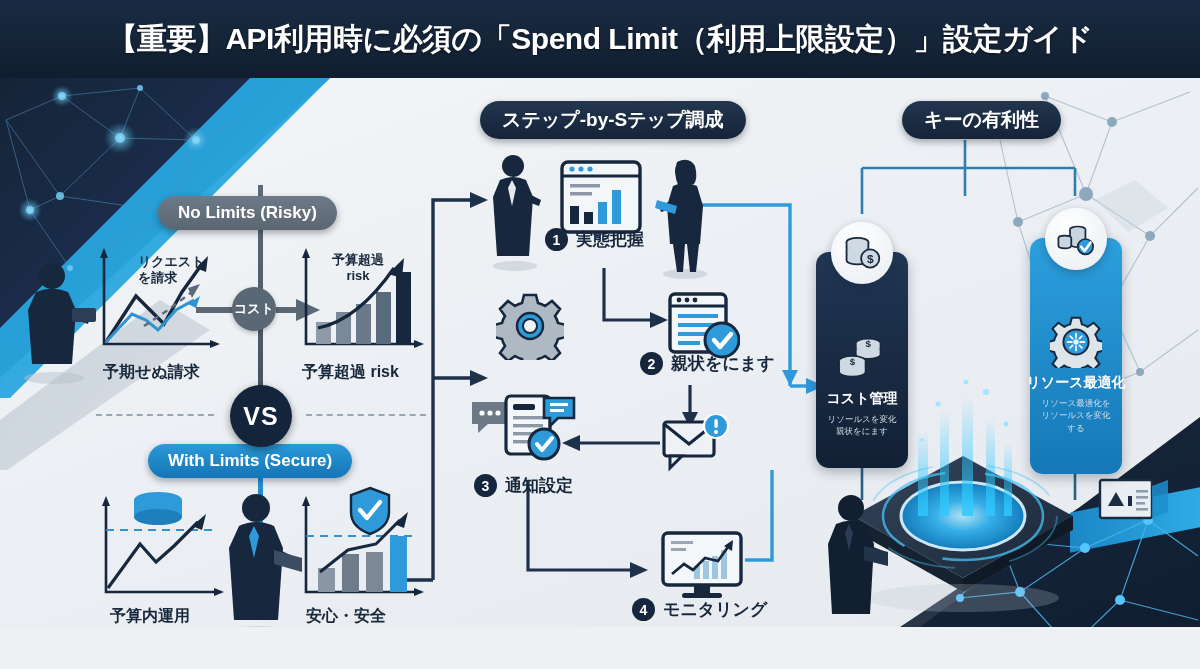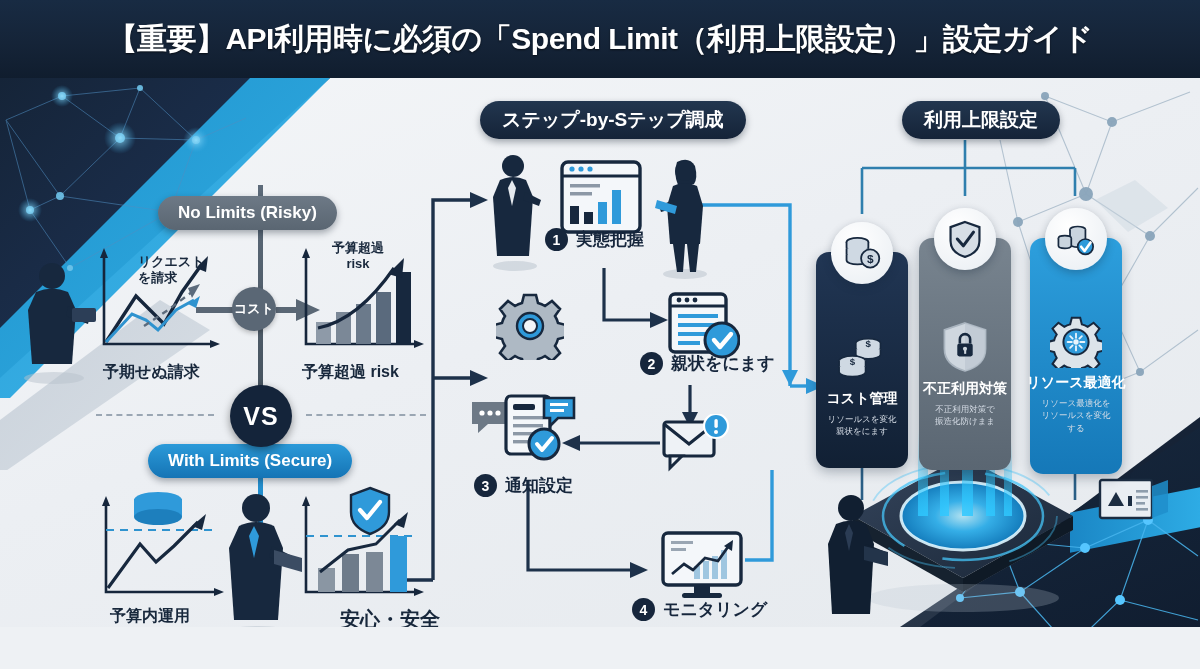--- a/index.html
+++ b/index.html
@@ -314,21 +314,21 @@
       <circle cx="966" cy="382" r="2.5"></circle>
     </g>
     <ellipse cx="963" cy="598" rx="96" ry="14" fill="#b9c4ce" opacity=".25"></ellipse>
   </svg>
 
   <div class="titlebar">
     <div class="title">【重要】API利用時に必須の「Spend Limit（利用上限設定）」設定ガイド</div>
   </div>
 
   <div class="pill pill-section" id="pill-steps">ステップ-by-Sテップ調成</div>
-  <div class="pill pill-section" id="pill-key">利用上限設定</div>
+  <div class="pill pill-section" id="pill-key">キーの有利性</div>
 
   <div class="divider-v"></div>
   <div class="divider-v2"></div>
   <div class="dashline" style="left:96px;width:118px;"></div>
   <div class="dashline" style="left:306px;width:120px;"></div>
 
   <div class="pill pill-grey" id="pill-nolim">No Limits (Risky)</div>
   <div class="pill pill-blue" id="pill-with">With Limits (Secure)</div>
 
   <div class="cost-chip">コスト</div>
@@ -362,21 +362,21 @@
     <polygon points="6,10 14,10 10,0" fill="#16263c"></polygon>
     <polygon points="118,92 118,100 128,96" fill="#16263c"></polygon>
     <rect x="20" y="74" width="15" height="22" fill="#8e9aa8"></rect>
     <rect x="40" y="64" width="15" height="32" fill="#7b8897"></rect>
     <rect x="60" y="56" width="15" height="40" fill="#6b7a8b"></rect>
     <rect x="80" y="44" width="15" height="52" fill="#5a6a7d"></rect>
     <rect x="100" y="24" width="15" height="72" fill="#17283e"></rect>
     <path d="M22 80 Q62 72 98 20" stroke="#16263c" stroke-width="3.2" fill="none"></path>
     <polygon points="92,26 108,10 106,30" fill="#16263c"></polygon>
   </svg>
-  <div class="lbl-jp" style="left:318px;top:240px;font-size:13px;line-height:1.25;text-align:center;width:80px;">
+  <div class="lbl-jp" style="left:318px;top:252px;font-size:13px;line-height:1.25;text-align:center;width:80px;">
     <div>予算超過</div>
     <div>risk</div>
   </div>
   <div class="lbl-jp" style="left:302px;top:362px;font-size:16px;">予算超過 risk</div>
 
   <svg style="position:absolute;left:10px;top:258px;width:88px;height:126px" viewBox="0 0 88 126">
     <ellipse cx="44" cy="120" rx="30" ry="6" fill="#b8c2cc" opacity=".5"></ellipse>
     <circle cx="42" cy="18" r="13" fill="#17283e"></circle>
     <path d="M26 34 q16 -7 32 0 l8 18 -4 54 h-40 l-4 -54 z" fill="#17283e"></path>
     <path d="M58 48 l22 10 -2 8 -22 -8 z" fill="#17283e"></path>
@@ -405,21 +405,21 @@
     <rect x="46" y="58" width="17" height="38" fill="#6e7b8a"></rect>
     <rect x="70" y="56" width="17" height="40" fill="#7c8896"></rect>
     <rect x="94" y="40" width="17" height="56" fill="#2f9ada"></rect>
     <polyline points="24,76 52,54 80,48 104,24" stroke="#17283e" stroke-width="3" fill="none"></polyline>
     <polygon points="98,28 112,16 108,32" fill="#17283e"></polygon>
   </svg>
   <svg style="position:absolute;left:348px;top:486px;width:44px;height:50px" viewBox="0 0 44 50">
     <path d="M22 2 L41 9 v17 q0 15 -19 22 q-19 -7 -19 -22 V9 z" fill="#2f9ada" stroke="#17283e" stroke-width="2.4"></path>
     <polyline points="12,24 19,32 32,16" stroke="#ffffff" stroke-width="4.2" fill="none" stroke-linecap="round" stroke-linejoin="round"></polyline>
   </svg>
-  <div class="lbl-jp" style="left:306px;top:606px;font-size:20px;margin-left:34px;">安心・安全</div>
+  <div class="lbl-jp" style="left:306px;top:606px;font-size:16px;">安心・安全</div>
 
   <svg style="position:absolute;left:212px;top:488px;width:92px;height:150px" viewBox="0 0 92 150">
     <ellipse cx="46" cy="144" rx="32" ry="6" fill="#b8c2cc" opacity=".5"></ellipse>
     <circle cx="44" cy="20" r="14" fill="#17283e"></circle>
     <path d="M27 38 q17 -8 35 0 l9 22 -5 72 h-44 l-5 -72 z" fill="#17283e"></path>
     <path d="M60 58 l24 12 -3 9 -24 -10 z" fill="#17283e"></path>
     <polygon points="62,62 90,70 90,84 62,76" fill="#3b4c63"></polygon>
     <path d="M42 38 l5 10 -5 22 -5 -22 z" fill="#2f9ada"></path>
   </svg>
 
@@ -573,41 +573,20 @@
       <text x="40" y="17" font-size="11" font-weight="bold" fill="#17283e" text-anchor="middle" font-family="Liberation Sans, sans-serif">$</text>
       <text x="22" y="37" font-size="11" font-weight="bold" fill="#17283e" text-anchor="middle" font-family="Liberation Sans, sans-serif">$</text>
     </svg>
     <div class="ctitle">コスト管理</div>
     <div class="cdesc">
       <div>リソールスを変化</div>
       <div>親状をにます</div>
     </div>
   </div>
 
-  <div class="benefit-card card-grey" style="left:919px;top:238px;height:232px;">
-    <div class="card-badge">
-      <svg viewBox="0 0 40 44" style="width:34px;height:38px">
-        <path d="M20 2 L37 8 v16 q0 14 -17 19 q-17 -5 -17 -19 V8 z" fill="#d6dee6" stroke="#17283e" stroke-width="2.6"></path>
-        <polyline points="11,22 18,30 30,14" stroke="#17283e" stroke-width="3.6" fill="none" stroke-linecap="round" stroke-linejoin="round"></polyline>
-      </svg>
-    </div>
-    <svg viewBox="0 0 56 62" style="width:48px;height:54px;margin-top:30px">
-      <path d="M28 3 L52 11 v22 q0 19 -24 26 q-24 -7 -24 -26 V11 z" fill="#cfd7df" stroke="#a9b4bf" stroke-width="2"></path>
-      <path d="M28 3 L52 11 v22 q0 19 -24 26 z" fill="#bcc6d0" opacity=".7"></path>
-      <rect x="19" y="27" width="18" height="15" rx="2.5" fill="#17283e"></rect>
-      <path d="M22 27 v-5 a6 6 0 0 1 12 0 v5" fill="none" stroke="#17283e" stroke-width="3"></path>
-      <circle cx="28" cy="33" r="2.4" fill="#cfd7df"></circle>
-      <rect x="27" y="34" width="2.4" height="5" fill="#cfd7df"></rect>
-    </svg>
-    <div class="ctitle">不正利用対策</div>
-    <div class="cdesc">
-      <div>不正利用対策で</div>
-      <div>振造化防けまま</div>
-    </div>
-  </div>
 
   <div class="benefit-card card-blue" style="left:1030px;top:238px;height:236px;">
     <div class="card-badge">
       <svg viewBox="0 0 46 42" style="width:40px;height:36px">
         <g fill="#c9d4de" stroke="#17283e" stroke-width="2">
           <ellipse cx="25" cy="10" rx="9" ry="3.6"></ellipse>
           <path d="M16 10 v17 a9 3.6 0 0 0 18 0 v-17"></path>
           <ellipse cx="10" cy="20" rx="7.5" ry="3"></ellipse>
           <path d="M2.5 20 v9 a7.5 3 0 0 0 15 0 v-9"></path>
         </g>

